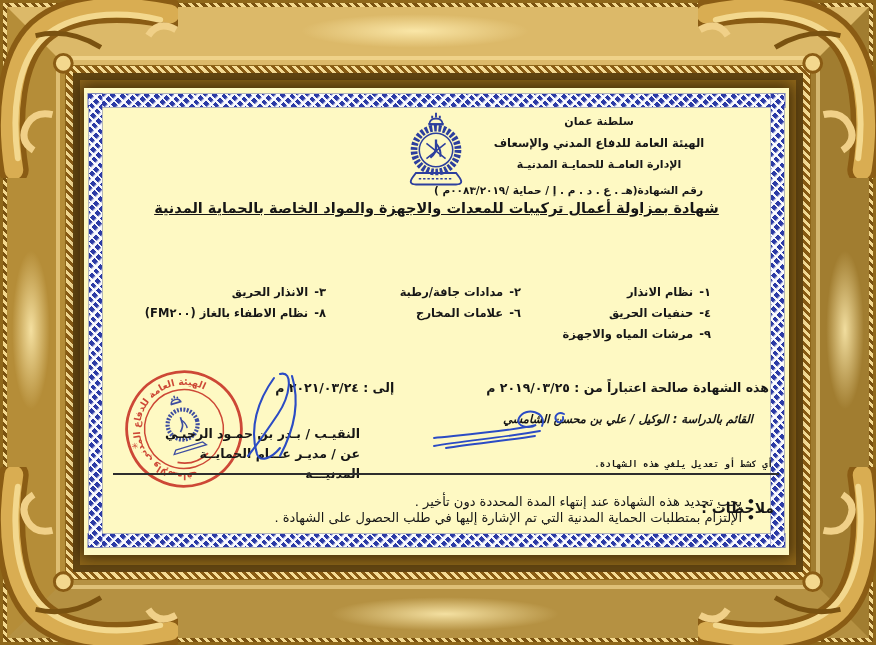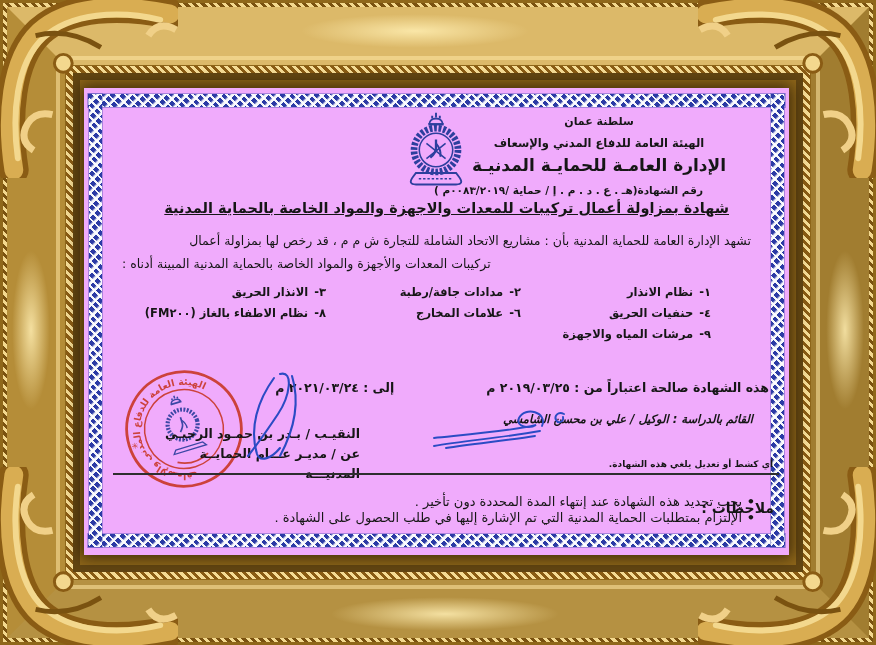--- a/index.html
+++ b/index.html
@@ -25,44 +25,44 @@
   .c-bl{left:0;bottom:0;transform:scaleY(-1);}
   .c-br{right:0;bottom:0;transform:scale(-1,-1);}
   .edge-orn{position:absolute;background:radial-gradient(ellipse at center,rgba(255,238,178,.85),rgba(140,95,25,0) 70%);}
   .eo-top{left:300px;top:14px;width:230px;height:34px;}
   .eo-bottom{left:330px;bottom:14px;width:230px;height:34px;}
   .eo-left{left:12px;top:250px;width:38px;height:160px;}
   .eo-right{right:12px;top:250px;width:38px;height:160px;}
 
   
   .cert{position:absolute;left:84px;top:88px;width:705px;height:467px;
-        background:#f0abfc;box-shadow:0 0 14px 3px rgba(35,22,4,.75);
+        background:#fef9c3;box-shadow:0 0 14px 3px rgba(35,22,4,.75);
         color:#161616;}
   .bband{position:absolute;background:
      repeating-linear-gradient(45deg,rgba(255,255,255,0) 0 4px,rgba(255,255,255,.95) 4px 6px),
      repeating-linear-gradient(135deg,rgba(255,255,255,0) 0 4px,rgba(255,255,255,.95) 6px 8px),
      #2b3aa5;box-shadow:0 0 0 1px rgba(43,58,165,.35);}
   .bb-t{left:4px;right:4px;top:6px;height:13px;}
   .bb-b{left:4px;right:4px;bottom:8px;height:13px;}
   .bb-l{left:5px;top:6px;bottom:8px;width:13px;}
   .bb-r{right:5px;top:6px;bottom:8px;width:13px;}
 
   .emblem{position:absolute;left:300px;top:20px;width:104px;height:86px;}
 
   .org{position:absolute;top:24px;right:62px;width:256px;text-align:center;
        direction:rtl;font-weight:700;}
   .org .l1{font-size:11px;line-height:20px;}
   .org .l2{font-size:11.5px;line-height:22px;}
-  .org .l3{font-size:17px;line-height:22px;}
+  .org .l3{font-size:11px;line-height:22px;}
 
   .cnum{position:absolute;top:96px;right:86px;direction:rtl;
         font-size:10.5px;font-weight:700;text-align:center;}
 
   .title{position:absolute;top:112px;left:60px;right:60px;direction:rtl;
-         font-size:14.5px;font-weight:700;
+         text-align:center;font-size:14.5px;font-weight:700;
          text-decoration:underline;letter-spacing:.2px;}
 
   .intro{position:absolute;top:141px;left:38px;right:38px;direction:rtl;
          font-size:12.5px;line-height:23px;}
   .intro .il1{text-align:right;}
   .intro .il2{text-align:left;}
 
   .items{position:absolute;top:197px;right:78px;left:55px;direction:rtl;
          display:grid;grid-template-columns:190px 195px auto;
          row-gap:7px;font-size:11.5px;font-weight:700;}
@@ -75,21 +75,21 @@
             font-size:11.5px;font-weight:700;font-style:italic;}
   .sig-mid{position:absolute;left:338px;top:316px;width:152px;height:50px;}
 
   .stamp-wrap{position:absolute;left:34px;top:280px;width:132px;height:122px;
               transform:rotate(-17deg);opacity:.92;}
   .signer{position:absolute;left:58px;top:336px;width:218px;direction:rtl;
           text-align:right;font-size:12.5px;font-weight:700;line-height:20px;}
   .sig-left{position:absolute;left:140px;top:280px;width:112px;height:96px;}
 
   .voidnote{position:absolute;top:371px;right:16px;direction:rtl;
-            font-size:9px;font-weight:700;}
+            font-size:9px;font-weight:700;font-family:Liberation Mono, monospace;}
   .hline{position:absolute;top:385px;left:29px;right:10px;
          border-top:2px solid #2e2e2e;}
   .notes-title{position:absolute;top:412px;right:15px;direction:rtl;
                font-size:14px;font-weight:700;}
   .notes{position:absolute;top:406px;right:34px;left:60px;direction:rtl;
          text-align:right;font-size:13px;line-height:15.5px;}
   .note::before{content:"•  ";font-weight:700;}
 </style>
 </head>
 <body>
@@ -170,24 +170,20 @@
 
     <div class="org">
       <div class="l1">سلطنة عمان</div>
       <div class="l2">الهيئة العامة للدفاع المدني والإسعاف</div>
       <div class="l3">الإدارة العامـة للحمايـة المدنيـة</div>
     </div>
 
     <div class="cnum">رقم الشهادة(هـ . ع . د . م . إ / حماية /٠٠٨٣/٢٠١٩م )</div>
     <div class="title">شهادة بمزاولة أعمال تركيبات للمعدات والاجهزة والمواد الخاصة بالحماية المدنية</div>
 
-    <div class="intro">
-      <div class="il1">تشهد الإدارة العامة للحماية المدنية بأن : مشاريع الاتحاد الشاملة للتجارة ش م م ، قد رخص لها بمزاولة أعمال</div>
-      <div class="il2">تركيبات المعدات والأجهزة والمواد الخاصة بالحماية المدنية المبينة أدناه :</div>
-    </div>
 
     <div class="items">
       <div class="item"><span class="inum">١-</span><span>نظام الانذار</span></div>
       <div class="item"><span class="inum">٢-</span><span>مدادات جافة/رطبة</span></div>
       <div class="item"><span class="inum">٣-</span><span>الانذار الحريق</span></div>
       <div class="item"><span class="inum">٤-</span><span>حنفيات الحريق</span></div>
       <div class="item"><span class="inum">٦-</span><span>علامات المخارج</span></div>
       <div class="item"><span class="inum">٨-</span><span>نظام الاطفاء بالغاز (FM٢٠٠)</span></div>
       <div class="item"><span class="inum">٩-</span><span>مرشات المياه والاجهزة</span></div>
     </div>

